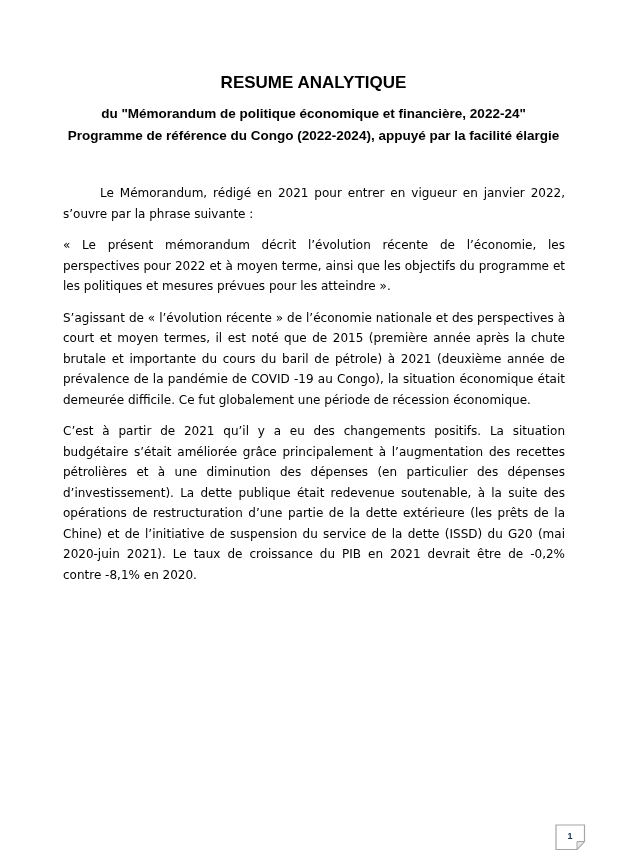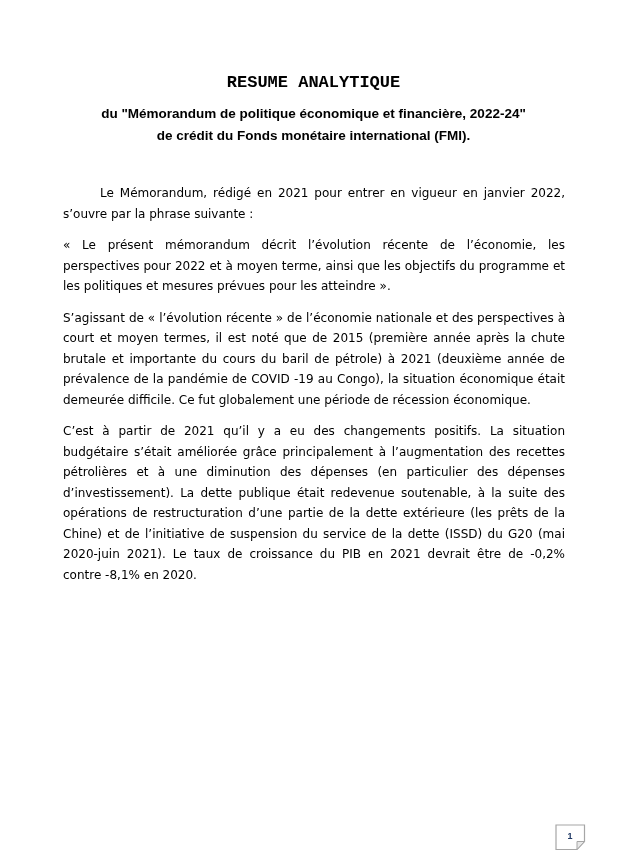--- a/index.html
+++ b/index.html
@@ -14,21 +14,21 @@
     position: relative;
     width: 627px;
     height: 867px;
     background: #ffffff;
     box-sizing: border-box;
     color: #000000;
   }
   .doc-title {
     padding-top: 72px;
     text-align: center;
-    font-family: Liberation Mono, monospace;
+    font-family: Liberation Sans, sans-serif;
     font-weight: bold;
     font-size: 17px;
     line-height: 22px;
     color: #000000;
   }
   .doc-subtitle {
     margin-top: 9px;
     text-align: center;
     font-family: "Liberation Sans", sans-serif;
     font-weight: bold;
@@ -79,21 +79,21 @@
 </style>
 </head>
 <body>
 
 <div class="page">
 
   <div class="doc-title">RESUME ANALYTIQUE</div>
 
   <div class="doc-subtitle">
     <div>du "Mémorandum de politique économique et financière, 2022-24"</div>
-    <div>de crédit du Fonds monétaire international (FMI).</div>
+    <div>Programme de référence du Congo (2022-2024), appuyé par la facilité élargie</div>
   </div>
 
   <div class="content">
     <p class="first-indent">Le Mémorandum, rédigé en 2021 pour entrer en vigueur en janvier 2022, s’ouvre par la phrase suivante :</p>
     <p>« Le présent mémorandum décrit l’évolution récente de l’économie, les perspectives pour 2022 et à moyen terme, ainsi que les objectifs du programme et les politiques et mesures prévues pour les atteindre ».</p>
     <p>S’agissant de « l’évolution récente » de l’économie nationale et des perspectives à court et moyen termes, il est noté que de 2015 (première année après la chute brutale et importante du cours du baril de pétrole) à 2021 (deuxième année de prévalence de la pandémie de COVID -19 au Congo), la situation économique était demeurée difficile. Ce fut globalement une période de récession économique.</p>
     <p>C’est à partir de 2021 qu’il y a eu des changements positifs.  La situation budgétaire s’était améliorée grâce principalement à l’augmentation des recettes pétrolières et à une diminution des dépenses (en particulier des dépenses d’investissement). La dette publique était redevenue soutenable, à la suite des opérations de restructuration d’une partie de la dette extérieure (les prêts de la Chine) et de l’initiative de suspension du service de la dette (ISSD) du G20 (mai 2020-juin 2021).  Le taux de croissance du PIB en 2021 devrait être de -0,2% contre -8,1% en 2020.</p>
   </div>
 
   <div class="page-num-box">

